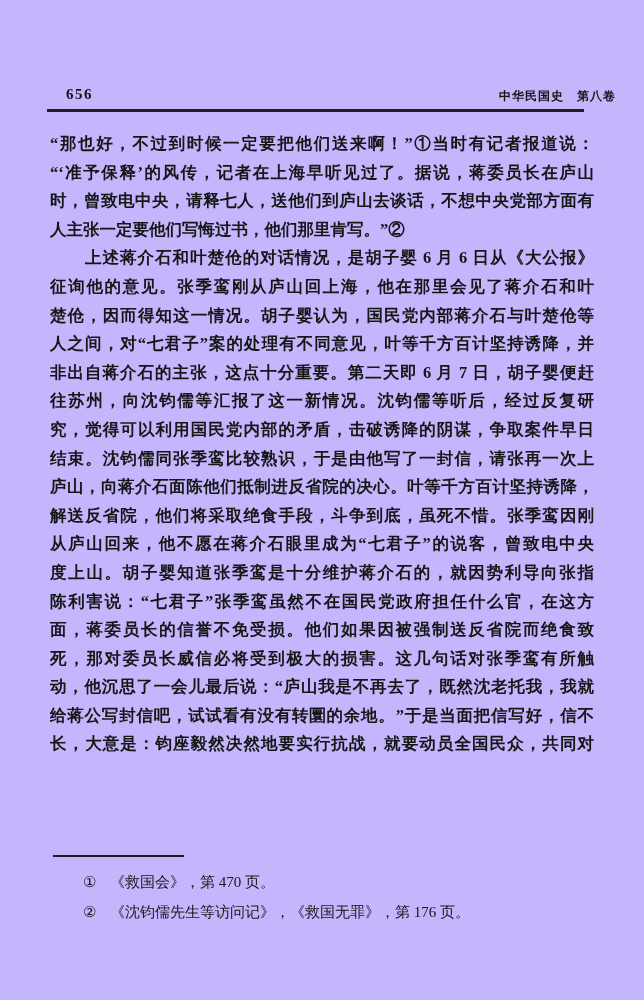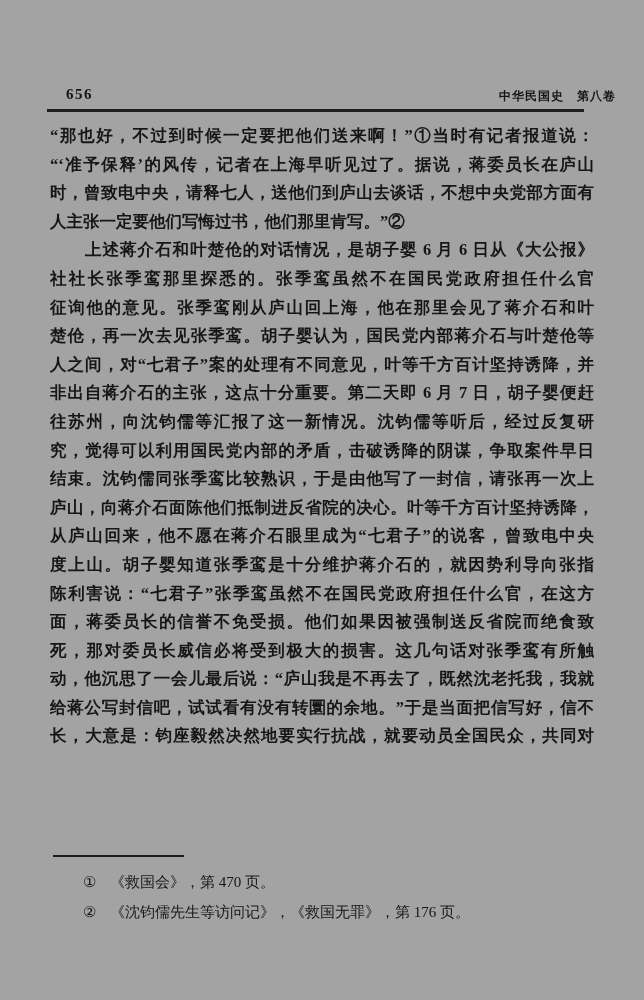--- a/index.html
+++ b/index.html
@@ -5,41 +5,41 @@
   html, body { margin: 0; padding: 0; }
   body {
     width: 644px; height: 1000px;
     background: #ffffff;
     font-family: "Liberation Serif", serif;
     color: #161616;
   }
   .page {
     position: relative;
     width: 644px; height: 1000px;
-    background: #a3a3a3;
+    background: #c4b5fd;
     overflow: hidden;
   }
   
   .page-number {
     position: absolute; left: 66px; top: 86px;
     font-size: 15px; letter-spacing: 1.5px; font-weight: 600;
   }
   .running-head {
     position: absolute; left: 0; top: 88px; width: 616px;
     text-align: right;
     font-size: 12px; font-weight: 700; letter-spacing: 1px;
   }
   .header-rule {
     position: absolute; left: 47px; top: 109px;
     width: 537px; height: 2.5px;
     background: #1e1e1e;
   }
   
   .body-text {
-    position: absolute; left: 50px; top: 122px; width: 544px;
+    position: absolute; left: 50px; top: 130px; width: 544px;
     font-size: 16.5px; font-weight: 600;
   }
   .text-line {
     height: 28.6px; line-height: 28.6px;
     text-align: justify; text-align-last: justify;
     overflow: hidden; white-space: nowrap;
   }
   .text-line.noj {
     text-align: left; text-align-last: left;
   }
@@ -79,40 +79,40 @@
       <div class="text-line">“那也好，不过到时候一定要把他们送来啊！”①当时有记者报道说：</div>
 
       <div class="text-line">“‘准予保释’的风传，记者在上海早听见过了。据说，蒋委员长在庐山</div>
 
       <div class="text-line">时，曾致电中央，请释七人，送他们到庐山去谈话，不想中央党部方面有</div>
 
       <div class="text-line noj">人主张一定要他们写悔过书，他们那里肯写。”②</div>
 
       <div class="text-line">　　上述蒋介石和叶楚伧的对话情况，是胡子婴 6 月 6 日从《大公报》</div>
 
-      <div class="text-line">社社长张季鸾那里探悉的。张季鸾虽然不在国民党政府担任什么官</div>
 
 
       <div class="text-line">征询他的意见。张季鸾刚从庐山回上海，他在那里会见了蒋介石和叶</div>
 
-      <div class="text-line">楚伧，再一次去见张季鸾。胡子婴认为，国民党内部蒋介石与叶楚伧等</div>
+      <div class="text-line">楚伧，因而得知这一情况。胡子婴认为，国民党内部蒋介石与叶楚伧等</div>
 
       <div class="text-line">人之间，对“七君子”案的处理有不同意见，叶等千方百计坚持诱降，并</div>
 
       <div class="text-line">非出自蒋介石的主张，这点十分重要。第二天即 6 月 7 日，胡子婴便赶</div>
 
       <div class="text-line">往苏州，向沈钧儒等汇报了这一新情况。沈钧儒等听后，经过反复研</div>
 
       <div class="text-line">究，觉得可以利用国民党内部的矛盾，击破诱降的阴谋，争取案件早日</div>
 
       <div class="text-line">结束。沈钧儒同张季鸾比较熟识，于是由他写了一封信，请张再一次上</div>
 
       <div class="text-line">庐山，向蒋介石面陈他们抵制进反省院的决心。叶等千方百计坚持诱降，</div>
 
 
+      <div class="text-line">解送反省院，他们将采取绝食手段，斗争到底，虽死不惜。张季鸾因刚</div>
 
       <div class="text-line">从庐山回来，他不愿在蒋介石眼里成为“七君子”的说客，曾致电中央</div>
 
       <div class="text-line">度上山。胡子婴知道张季鸾是十分维护蒋介石的，就因势利导向张指</div>
 
       <div class="text-line">陈利害说：“七君子”张季鸾虽然不在国民党政府担任什么官，在这方</div>
 
       <div class="text-line">面，蒋委员长的信誉不免受损。他们如果因被强制送反省院而绝食致</div>
 
       <div class="text-line">死，那对委员长威信必将受到极大的损害。这几句话对张季鸾有所触</div>

